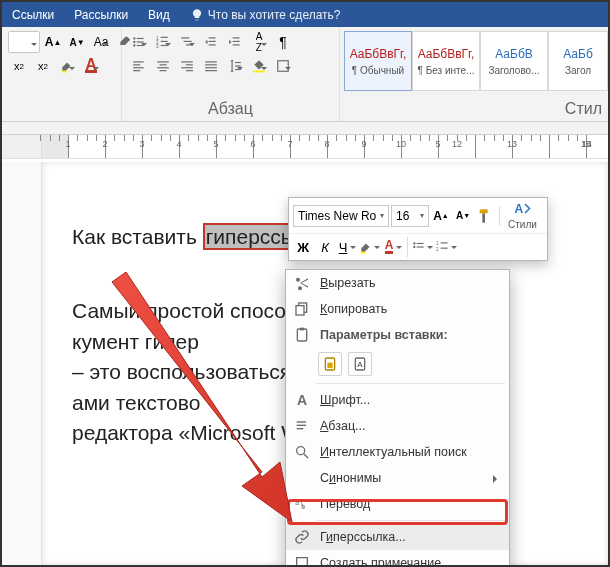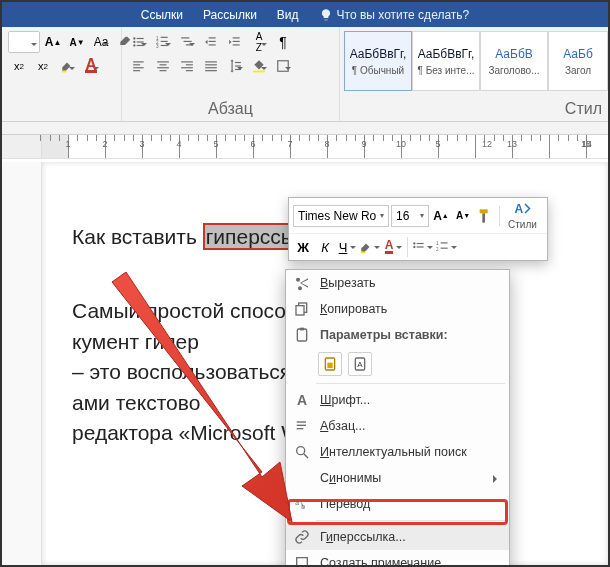--- a/index.html
+++ b/index.html
@@ -1,39 +1,39 @@
 <!DOCTYPE html>
 <html><head>
 <meta charset="utf-8">
 <style>
   * { box-sizing: border-box; margin: 0; padding: 0; font-family: "Segoe UI", Tahoma, sans-serif; }
   body { background:#fafafa; }
   .frame { width:610px; height:567px; border:2px solid #333; position:relative; overflow:hidden; background:#fff; }
 
   
-  .tabs { height:25px; background:#2b579a; color:#fff; display:flex; align-items:center; font-size:12px;justify-content:center; }
+  .tabs { height:25px; background:#2b579a; color:#fff; display:flex; align-items:center; font-size:12px; }
   .tabs .tab { padding:0 10px; height:100%; display:flex; align-items:center; cursor:pointer; }
   .tabs .tell { display:flex; align-items:center; gap:4px; opacity:.9;}
   .tabs .tell svg { width:14px; height:14px; fill:#fff; }
 
   
   .ribbon { height:95px; background:#f3f3f3; border-bottom:1px solid #d0d0d0; display:flex; position:relative; }
   .ribbon .group { border-right:1px solid #e0e0e0; height:100%; display:flex; flex-direction:column; }
   .ribbon .group-body { flex:1; display:flex; align-items:flex-start; padding:4px 6px; gap:2px; }
   .ribbon .group-label { text-align:center; font-size:16px; color:#666; padding:1px 0 3px; }
   .rbtn { min-width:22px; height:22px; display:flex; align-items:center; justify-content:center; border:1px solid transparent; border-radius:2px; cursor:pointer; position:relative; }
   .rbtn.dd::after { content:""; border:3px solid transparent; border-top-color:#666; position:absolute; right:2px; bottom:3px; }
   .col { display:flex; flex-direction:column; gap:2px; }
   .row { display:flex; gap:2px; }
 
   
   .styles-gallery { display:flex; height:66px; gap:0; }
   .style-tile { width:68px; height:60px; border:1px solid #d8d8d8; background:#fff; display:flex; flex-direction:column; align-items:center; justify-content:center; font-size:10px; color:#555; cursor:pointer;}
   .style-tile.sel { border:1px solid #8aa8d6; background:#edf3fc; }
-  .style-tile .samp { font-size:12px; color:#0f172a; margin-bottom:4px;}
+  .style-tile .samp { font-size:12px; color:#b91c1c; margin-bottom:4px;}
   .style-tile.blue .samp { color:#2c6cbf; }
 
   
   .qa-row { height:13px; background:#f3f3f3; border-bottom:1px solid #d0d0d0; display:flex; justify-content:flex-end; align-items:center; font-size:11px; color:#555; padding-right:8px;}
 
   
   .ruler-area { height:24px; background:#f9f9f9; border-bottom:1px solid #e1e1e1; position:relative; display:flex;}
   .ruler-corner { width:40px; height:100%; background:#efefef; border-right:1px solid #ddd;}
   .ruler { flex:1; position:relative; background:#fff; }
   .ruler .shade { position:absolute; left:0; top:0; bottom:0; width:26px; background:#e8e8e8;}
@@ -340,21 +340,21 @@
           <div class="num" style="left: 359px;">10</div>
           <div class="tick" style="left: 349.75px;"></div>
           <div class="tick" style="left: 340.5px;"></div>
           <div class="tick" style="left: 331.25px;"></div>
           <div class="tick big" style="left: 396px;"></div>
           <div class="num" style="left: 396px;">5</div>
           <div class="tick" style="left: 386.75px;"></div>
           <div class="tick" style="left: 377.5px;"></div>
           <div class="tick" style="left: 368.25px;"></div>
           <div class="tick big" style="left: 433px;"></div>
-          <div class="num" style="left: 445px;">12</div>
+          <div class="num" style="left: 415px;">12</div>
           <div class="tick" style="left: 423.75px;"></div>
           <div class="tick" style="left: 414.5px;"></div>
           <div class="tick" style="left: 405.25px;"></div>
           <div class="tick big" style="left: 470px;"></div>
           <div class="num" style="left: 470px;">13</div>
           <div class="tick" style="left: 460.75px;"></div>
           <div class="tick" style="left: 451.5px;"></div>
           <div class="tick" style="left: 442.25px;"></div>
           <div class="tick big" style="left: 507px;"></div>
           <div class="num" style="left: 507px; margin-left: 38px;">14</div>

